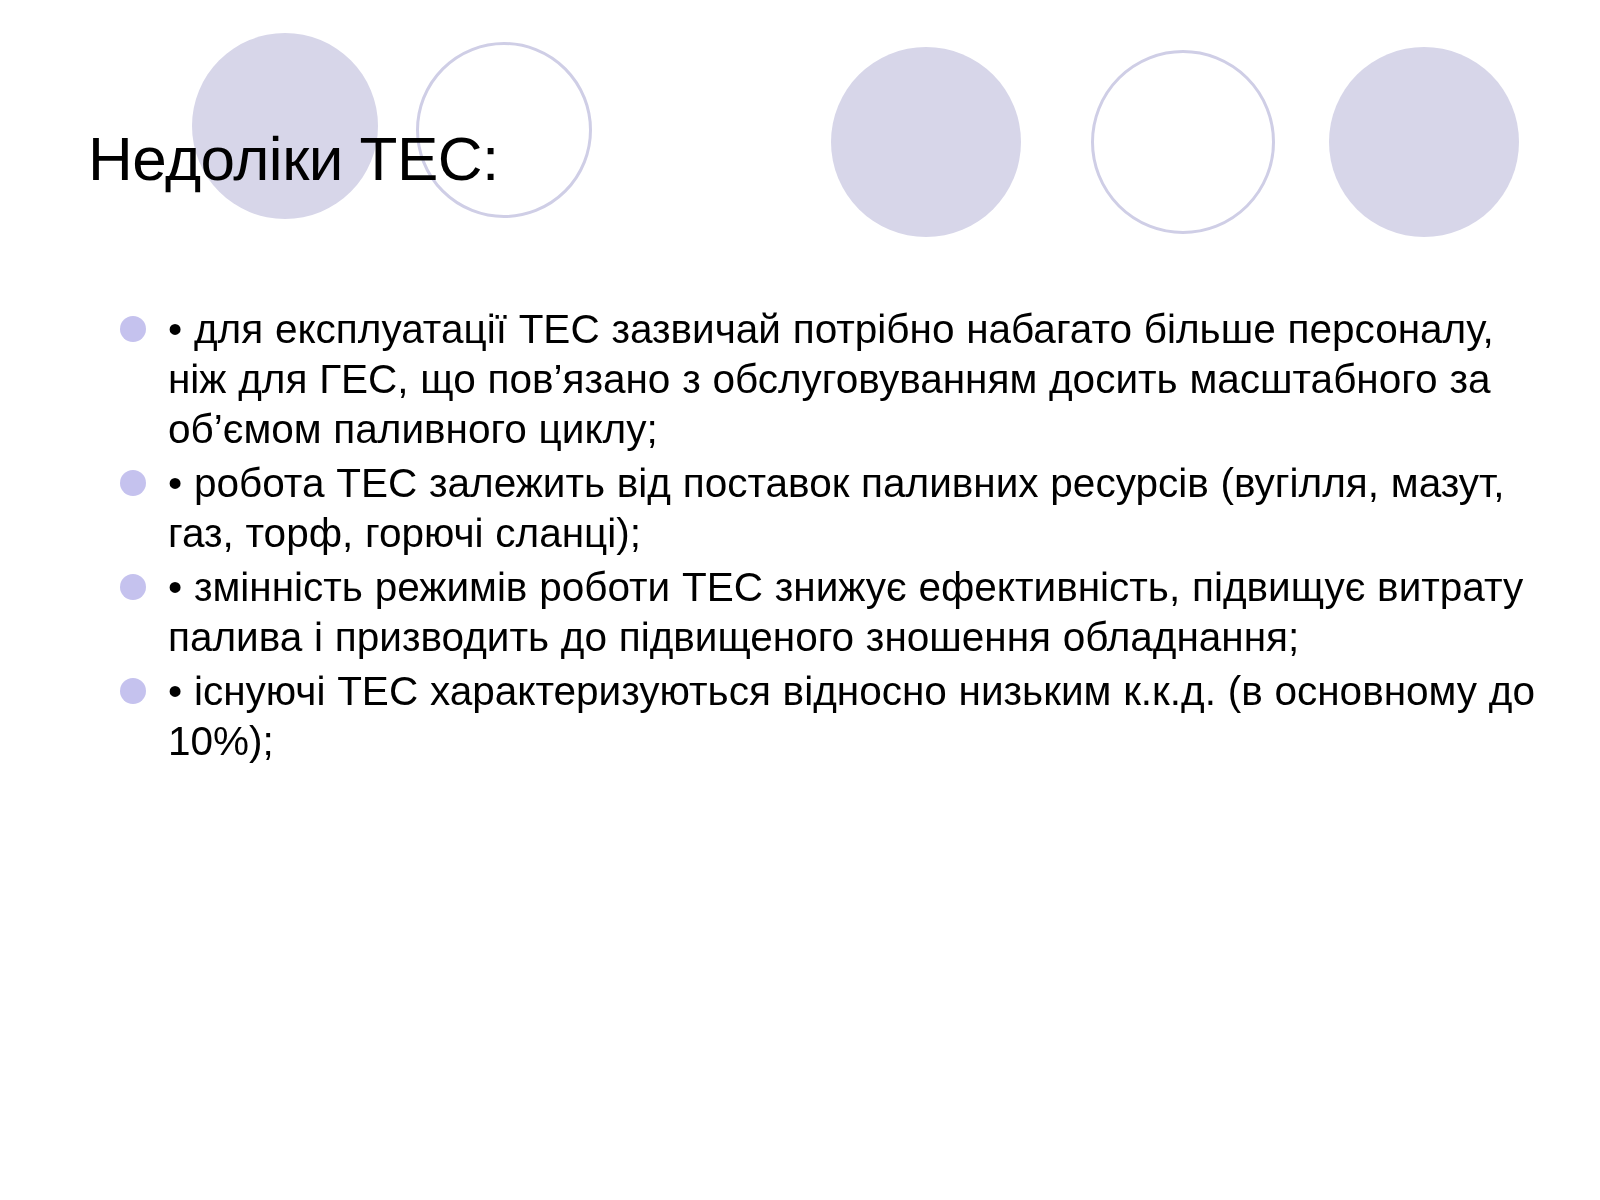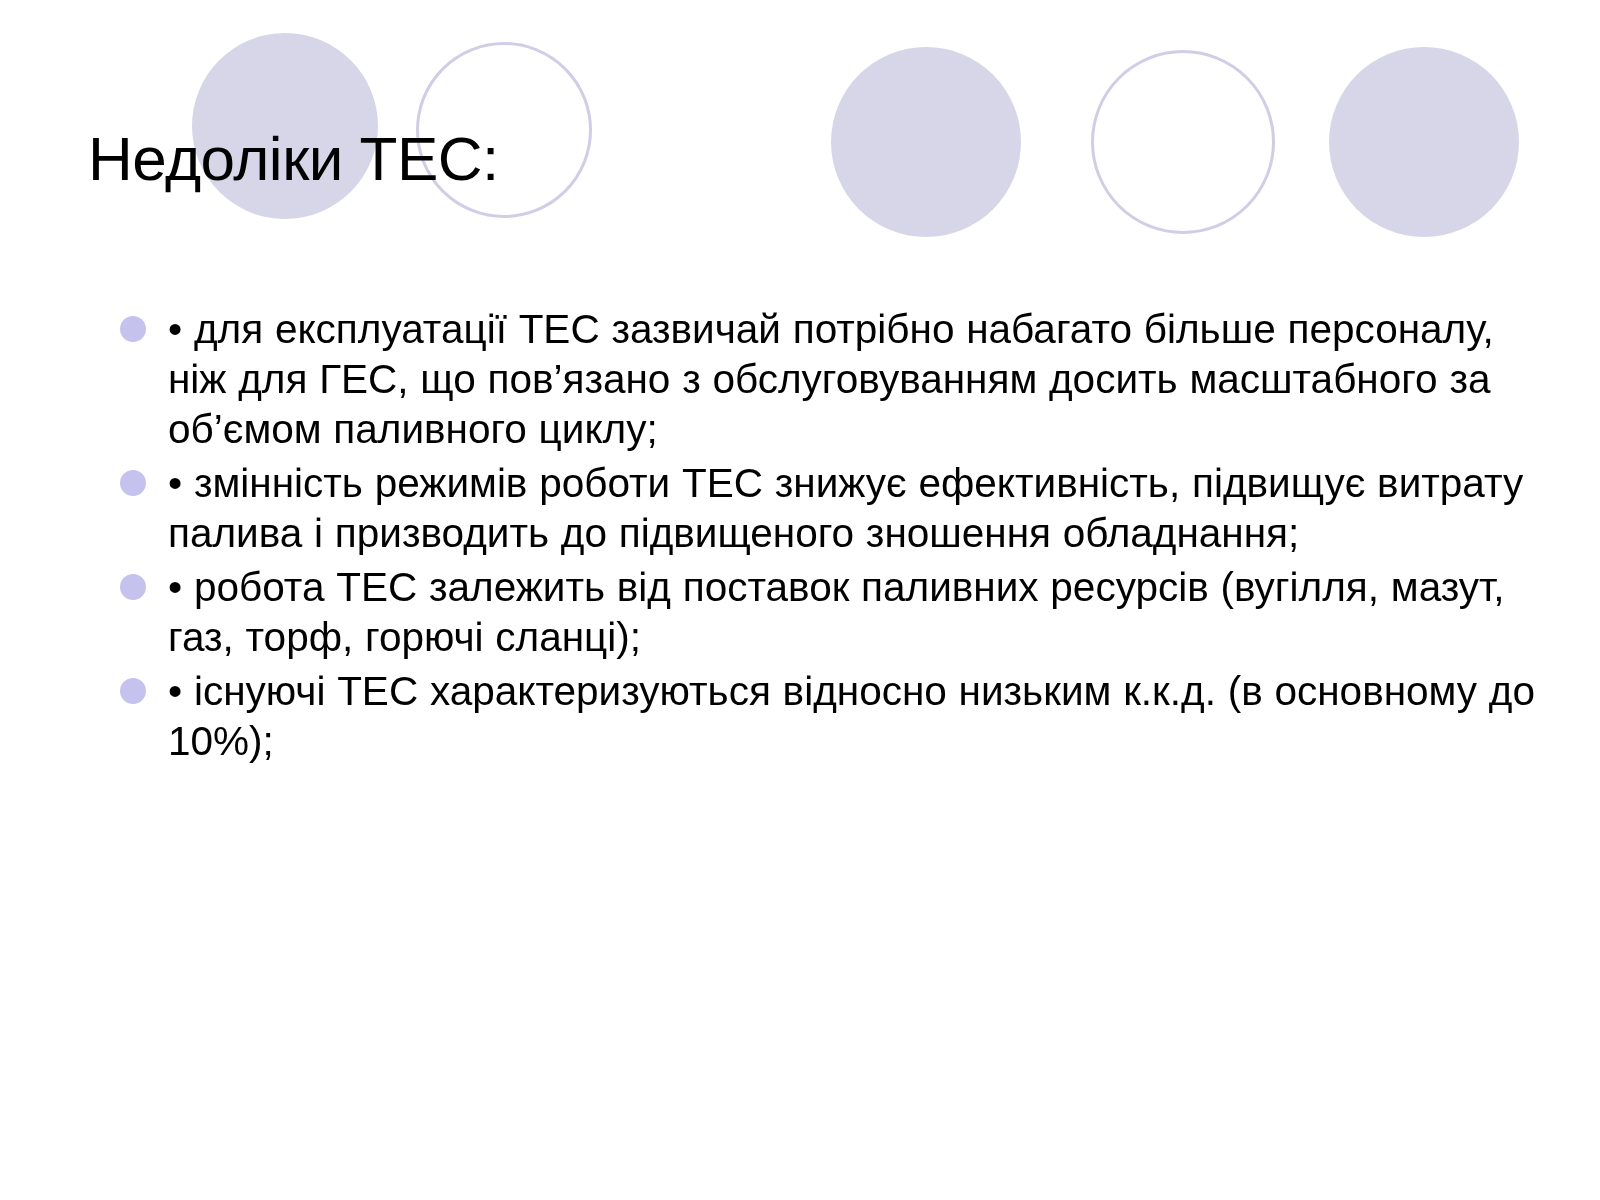--- a/index.html
+++ b/index.html
@@ -99,23 +99,23 @@
 
 <h1 id="slide-title">Недоліки ТЕС:</h1>
 
 <ul id="bullet-list">
     <li class="bullet-item">
       <span class="bullet-marker" style="background: rgb(197, 194, 238);"></span>
       <span class="bullet-text">• для експлуатації ТЕС зазвичай потрібно набагато більше персоналу, ніж для ГЕС, що пов’язано з обслуговуванням досить масштабного за об’ємом паливного циклу;</span>
     </li>
     <li class="bullet-item">
       <span class="bullet-marker" style="background: rgb(197, 194, 238);"></span>
-      <span class="bullet-text">• змінність режимів роботи ТЕС знижує ефективність, підвищує витрату палива і призводить до підвищеного зношення обладнання;</span>
+      <span class="bullet-text">• робота ТЕС залежить від поставок паливних ресурсів (вугілля, мазут, газ, торф, горючі сланці);</span>
     </li>
     <li class="bullet-item">
       <span class="bullet-marker" style="background: rgb(197, 194, 238);"></span>
-      <span class="bullet-text">• робота ТЕС залежить від поставок паливних ресурсів (вугілля, мазут, газ, торф, горючі сланці);</span>
+      <span class="bullet-text">• змінність режимів роботи ТЕС знижує ефективність, підвищує витрату палива і призводить до підвищеного зношення обладнання;</span>
     </li>
     <li class="bullet-item">
       <span class="bullet-marker" style="background: rgb(197, 194, 238);"></span>
       <span class="bullet-text">• існуючі ТЕС характеризуються відносно низьким к.к.д. (в основному до 10%);</span>
     </li>
   </ul>
 
 </body></html>

